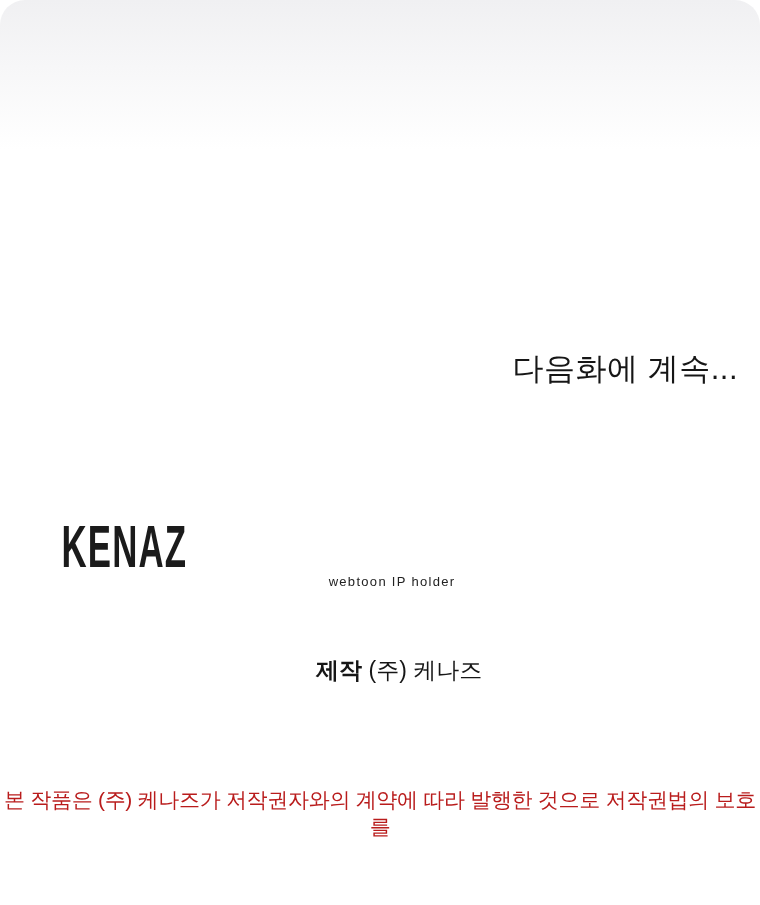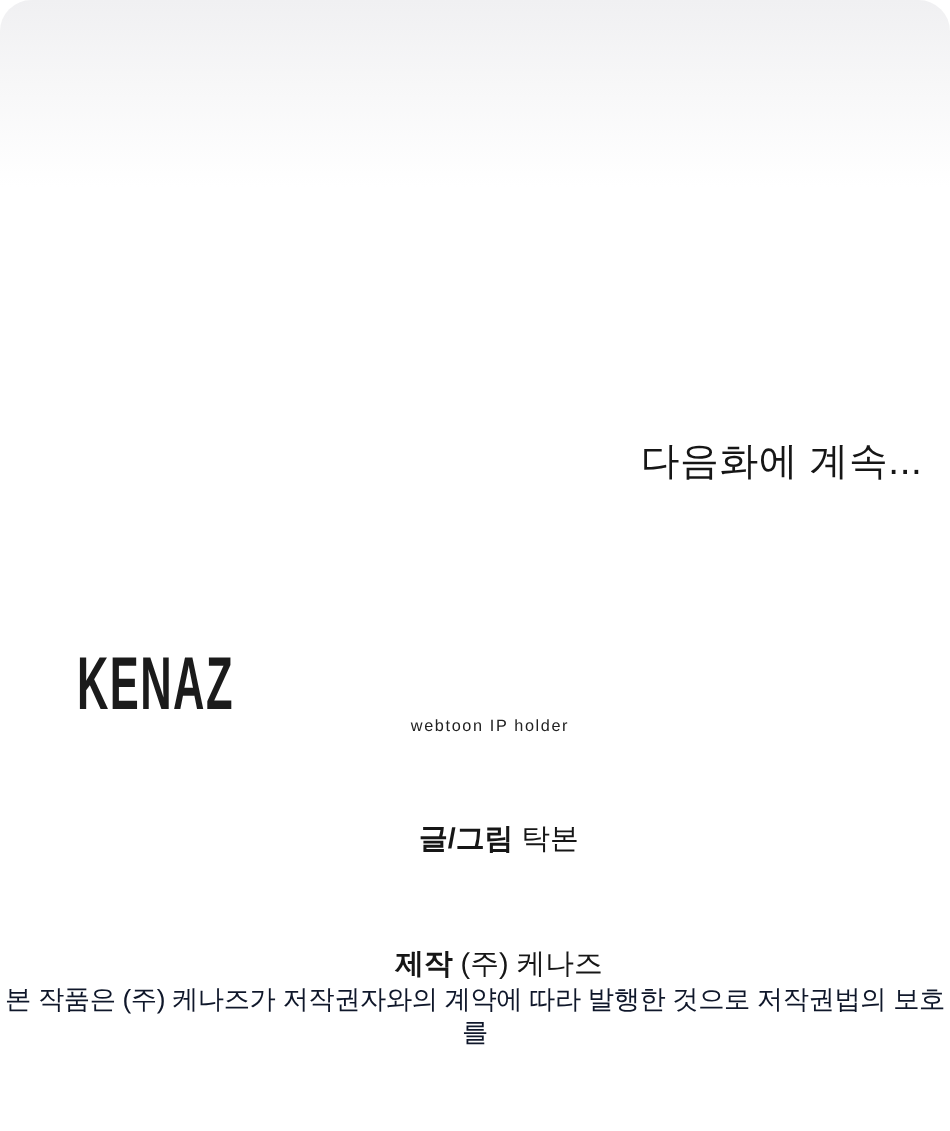--- a/index.html
+++ b/index.html
@@ -82,44 +82,41 @@
   }
   .copyright {
     position: absolute;
     top: 786px;
     left: 0;
     width: 760px;
     text-align: center;
     font-size: 21px;
     line-height: 27px;
     letter-spacing: -0.3px;
-    color: #0f172a;
+    color: #b91c1c;
   }
 </style>
 </head>
 <body>
 
 <div class="page">
 
   <div class="top-gradient"></div>
 
   <div class="continued">다음화에 계속...</div>
 
   <div class="logo-row">
     <span class="logo-text">KENAZ</span>
   </div>
   <div class="logo-tagline-row">
     <span class="logo-tagline">webtoon IP holder</span>
   </div>
 
   <div class="credits">
     <div class="credit-line">
-      <span class="b">글/그림</span><span> 탁본</span>
-    </div>
-    <div class="credit-line">
       <span class="b">제작</span><span> (주) 케나즈</span>
     </div>
 
   </div>
 
   <div class="copyright">
     <div>본 작품은 (주) 케나즈가 저작권자와의 계약에 따라 발행한 것으로 저작권법의 보호를</div>
   </div>
 
 </div>

